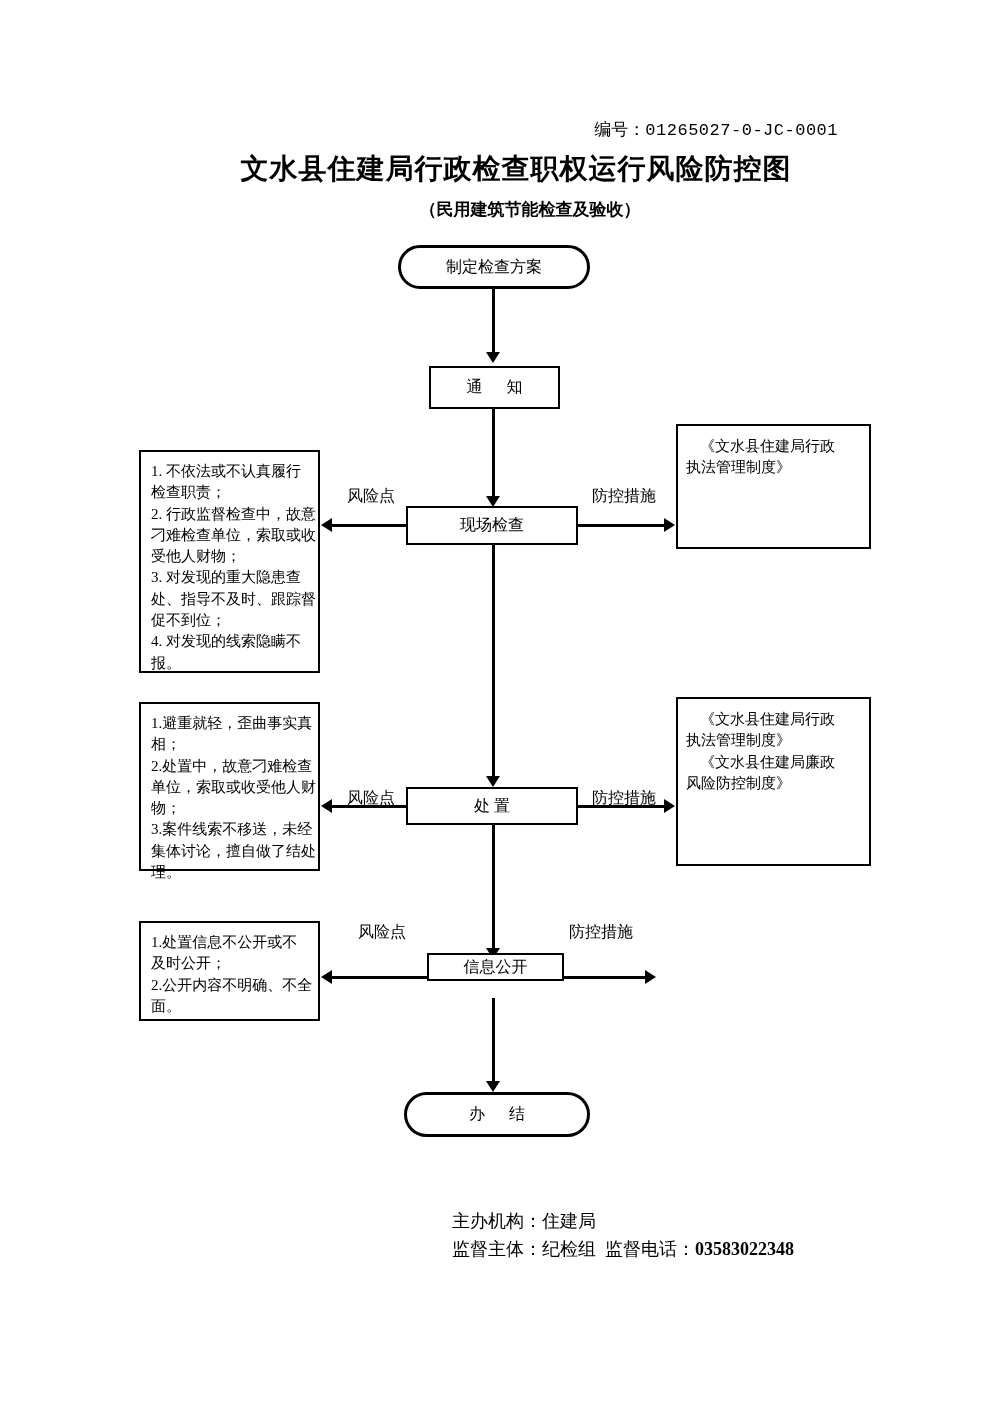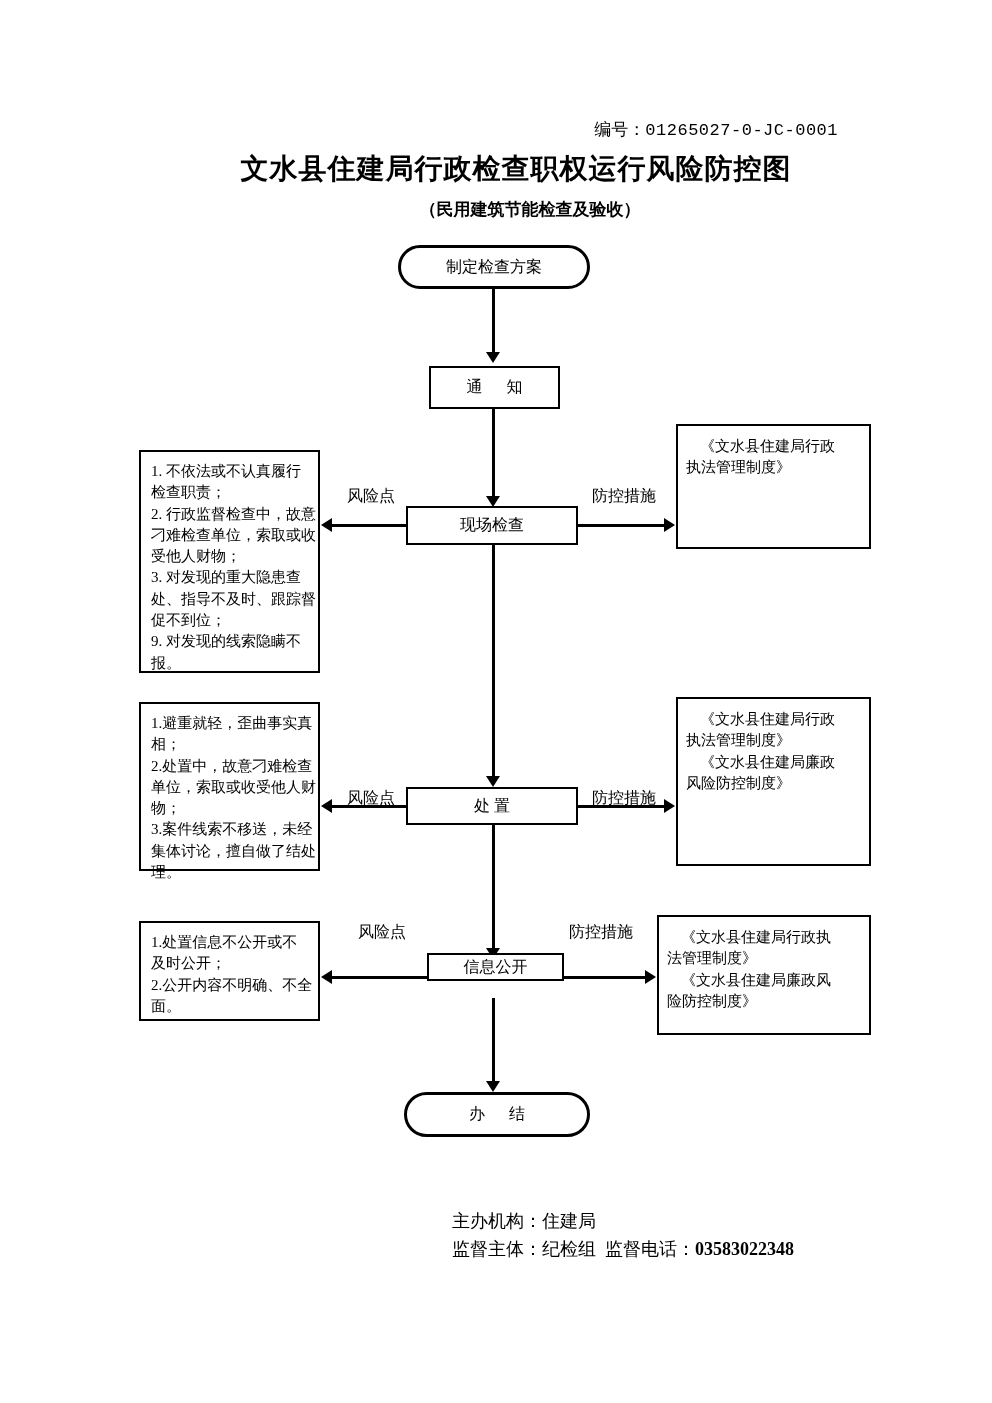--- a/index.html
+++ b/index.html
@@ -112,21 +112,21 @@
 
   <div class="tbox" style="left:139px;top:450px;width:181px;height:223px;">
     <div class="ln">1. 不依法或不认真履行</div>
     <div class="ln">检查职责；</div>
     <div class="ln">2. 行政监督检查中，故意</div>
     <div class="ln">刁难检查单位，索取或收</div>
     <div class="ln">受他人财物；</div>
     <div class="ln">3. 对发现的重大隐患查</div>
     <div class="ln">处、指导不及时、跟踪督</div>
     <div class="ln">促不到位；</div>
-    <div class="ln">9. 对发现的线索隐瞒不</div>
+    <div class="ln">4. 对发现的线索隐瞒不</div>
     <div class="ln">报。</div>
   </div>
   <div class="hline" style="left:332px;top:524px;width:76px;"></div>
   <div class="arrow-left" style="left:321px;top:518px;"></div>
   <div class="edge-label" style="left:347px;top:486px;">风险点</div>
 
   <div class="tbox rightbox" style="left:676px;top:424px;width:195px;height:125px;">
     <div class="ln ind">《文水县住建局行政</div>
     <div class="ln">执法管理制度》</div>
   </div>
@@ -175,26 +175,20 @@
   <div class="tbox" style="left:139px;top:921px;width:181px;height:100px;">
     <div class="ln">1.处置信息不公开或不</div>
     <div class="ln">及时公开；</div>
     <div class="ln">2.公开内容不明确、不全</div>
     <div class="ln">面。</div>
   </div>
   <div class="hline" style="left:332px;top:976px;width:95px;"></div>
   <div class="arrow-left" style="left:321px;top:970px;"></div>
   <div class="edge-label" style="left:358px;top:922px;">风险点</div>
 
-  <div class="tbox rightbox" style="left:657px;top:915px;width:214px;height:120px;">
-    <div class="ln ind">《文水县住建局行政执</div>
-    <div class="ln">法管理制度》</div>
-    <div class="ln ind">《文水县住建局廉政风</div>
-    <div class="ln">险防控制度》</div>
-  </div>
   <div class="hline" style="left:564px;top:976px;width:82px;"></div>
   <div class="arrow-right" style="left:645px;top:970px;"></div>
   <div class="edge-label" style="left:569px;top:922px;">防控措施</div>
 
   <div class="vline" style="left:492px;top:998px;height:88px;"></div>
   <div class="arrow-down" style="left:486px;top:1081px;"></div>
 
   <div class="node term" style="left:404px;top:1092px;width:186px;height:45px;">
     <span class="sp">办  结</span>
   </div>

